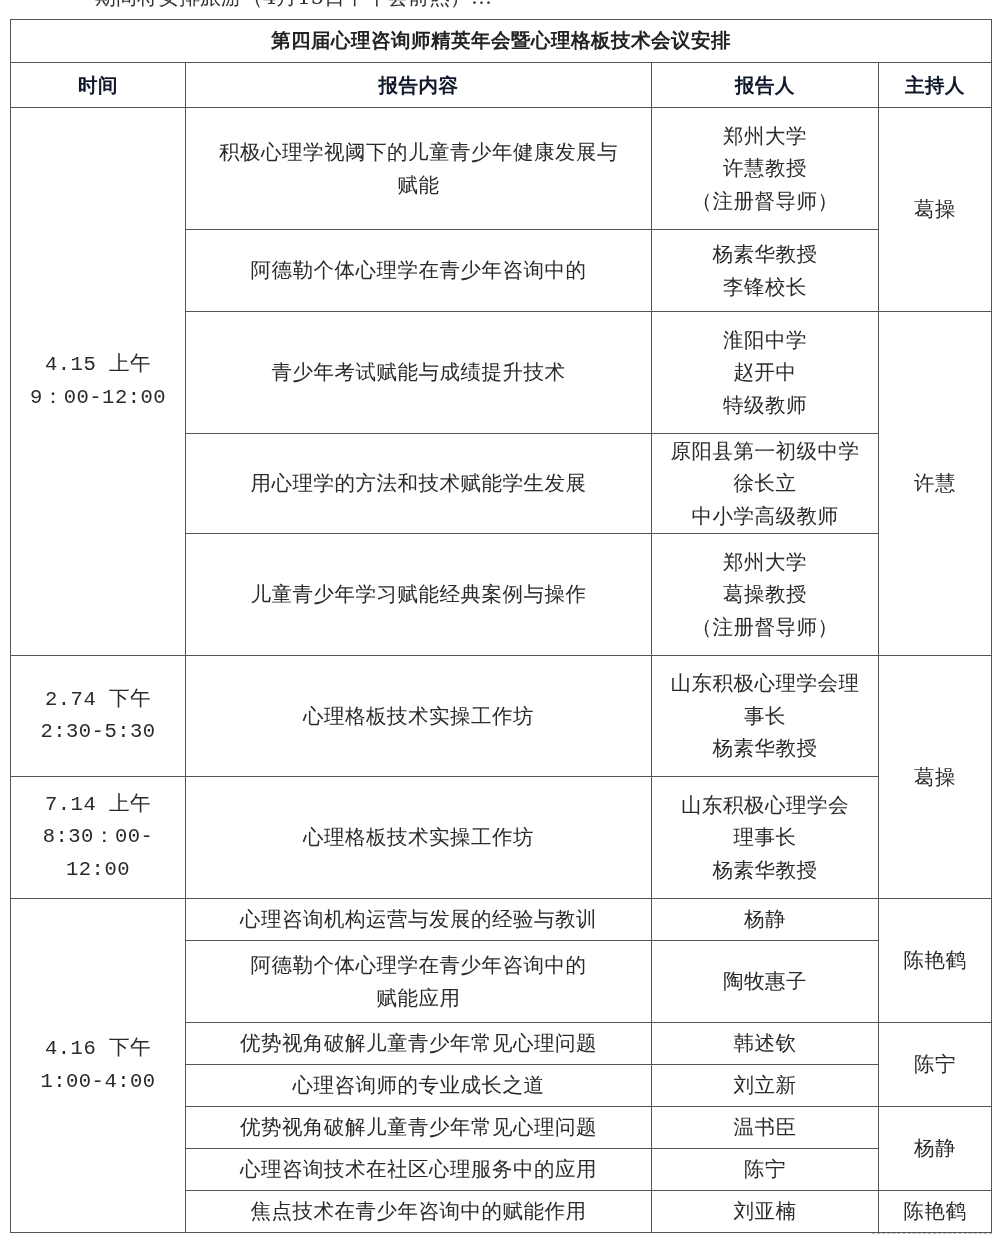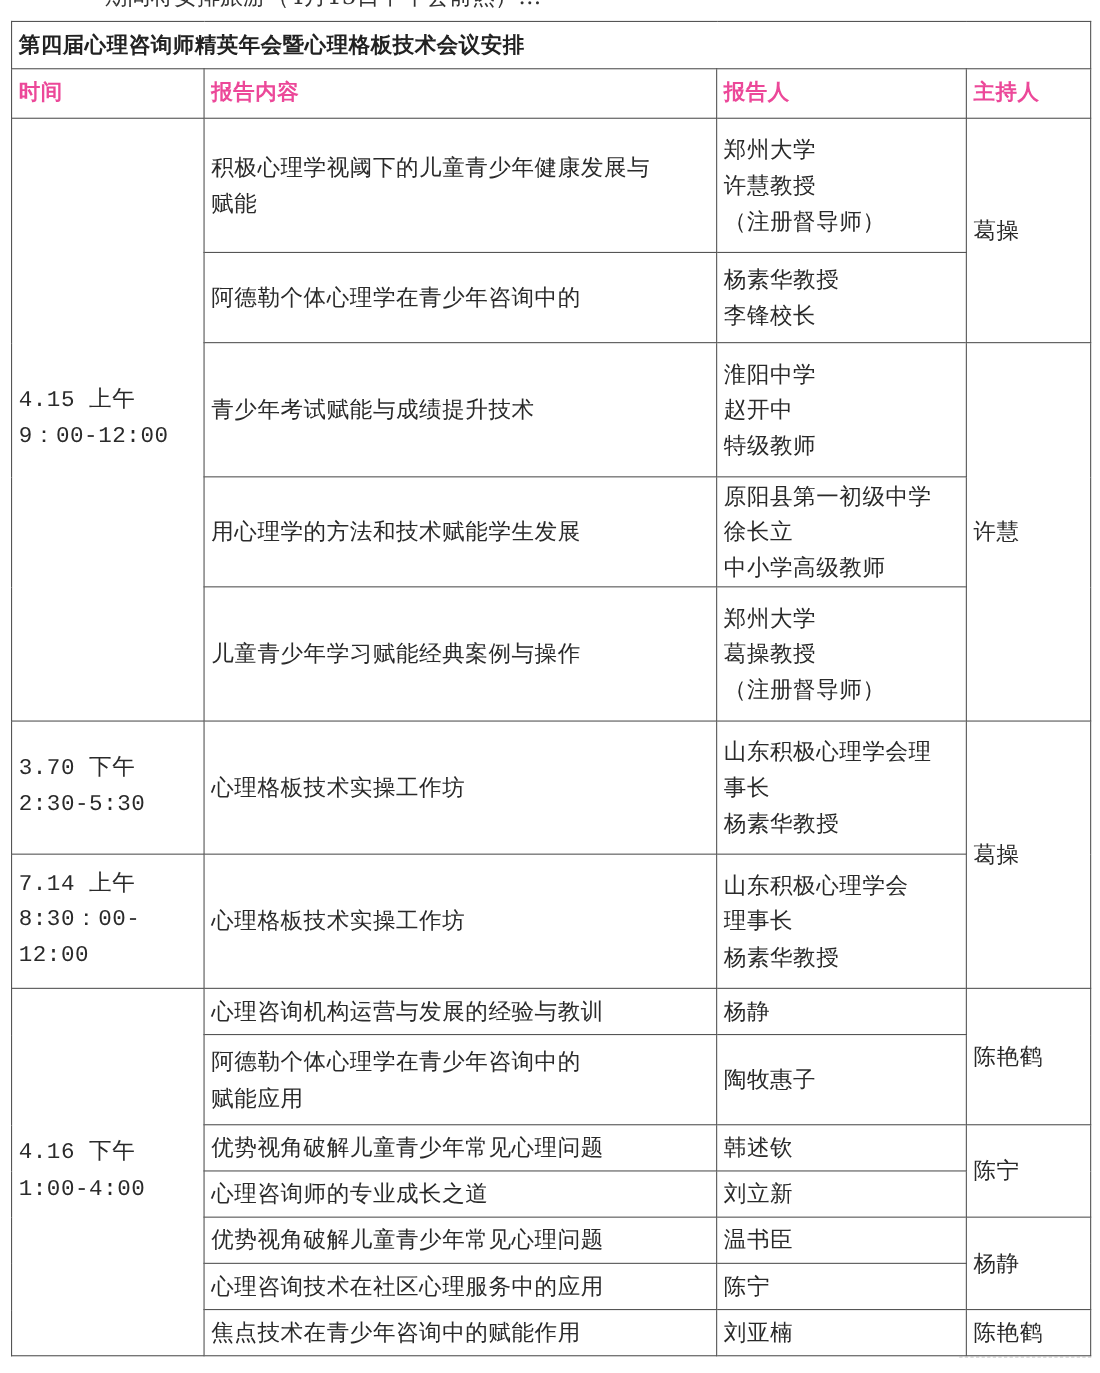--- a/index.html
+++ b/index.html
@@ -11,34 +11,34 @@
     .top-cut {
       position: absolute; left: 95px; top: -14px; width: 700px; height: 22px;
       font-size: 21px; line-height: 22px; color: #333; white-space: nowrap; overflow: hidden;
     }
     table.schedule {
       position: absolute; left: 10px; top: 19px;
       width: 981px; border-collapse: collapse; table-layout: fixed;
     }
     table.schedule td, table.schedule th {
       border: 1.5px solid #555;
-      text-align: left; vertical-align: middle;
+      text-align: center; vertical-align: middle;
       padding: 0 6px;
       font-size: 20.5px; line-height: 32.5px; font-weight: normal;
       letter-spacing: 0.5px;
     }
     .title-cell {
       font-family: "DejaVu Sans", "Liberation Sans", sans-serif;
       font-weight: bold !important; font-size: 19.5px !important;
       height: 42px; color: #222;
     }
     .head-cell {
-      font-family: Liberation Mono, monospace;
+      font-family: Liberation Sans, sans-serif;
       font-weight: bold !important; font-size: 19.5px !important;
-      height: 44px; color: #ec4899;
+      height: 44px; color: #0f172a;
     }
     .time-cell { font-size: 20px; line-height: 33px; font-family: Liberation Mono, monospace; }
     .line { display: block; }
     .watermark {
       position: absolute; right: 8px; bottom: 8px; width: 120px; height: 6px;
       border-top: 1px dashed #bbb;
     }
   </style>
 </head>
 <body>
@@ -115,21 +115,21 @@
     </td>
     <td>
       <span class="line">郑州大学</span>
       <span class="line">葛操教授</span>
       <span class="line">（注册督导师）</span>
     </td>
   </tr>
 
   <tr style="height:121px">
     <td class="time-cell">
-      <span class="line">3.70 下午</span>
+      <span class="line">2.74 下午</span>
       <span class="line">2:30-5:30</span>
     </td>
     <td>
       <span class="line">心理格板技术实操工作坊</span>
     </td>
     <td>
       <span class="line">山东积极心理学会理</span>
       <span class="line">事长</span>
       <span class="line">杨素华教授</span>
     </td>

